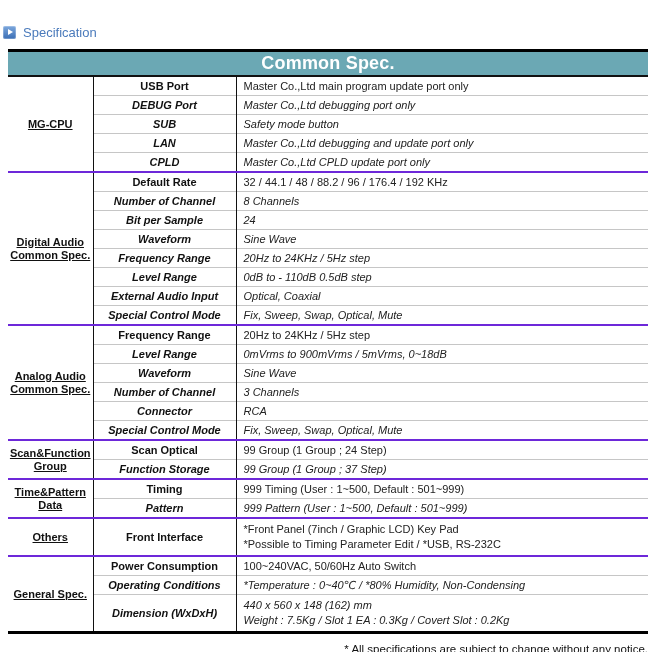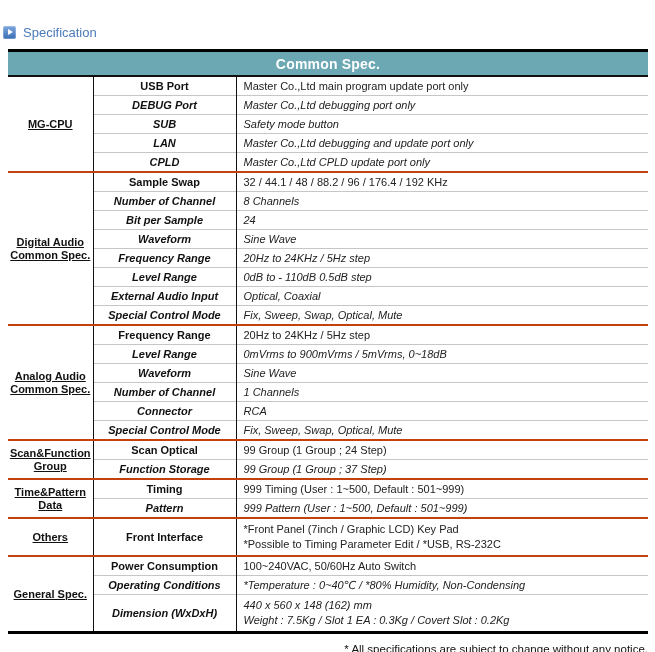--- a/index.html
+++ b/index.html
@@ -35,40 +35,40 @@
 
   
   table.spec {
     width: 640px; border-collapse: collapse; table-layout: fixed;
     border-top: 3px solid #000000;
     border-bottom: 3px solid #000000;
     font-size: 11px;
   }
   th.spec-header {
     background: #6BA8B4; color: #ffffff;
-    font-size: 14px; font-weight: bold;
+    font-size: 18px; font-weight: bold;
     height: 21px; text-align: center;
     border-bottom: 2px solid #111111;
     letter-spacing: .2px;
   }
   td { height: 18px; vertical-align: middle; }
   td.group {
     text-align: center; font-weight: bold;
     border-right: 1px solid #111111;
     padding: 0 1px; line-height: 13px; color: #111111; text-decoration: underline;
   }
   td.label {
     text-align: center; font-weight: bold;
     border-right: 1px solid #111111;
     padding: 0 2px; color: #111111;
   }
   td.value { padding: 0 7px; color: #222222; }
   td.value.multi { padding: 3px 7px; }
   td.value div { line-height: 15px; white-space: nowrap; }
-  tr.group-start td { border-top: 2px solid #c2410c; }
+  tr.group-start td { border-top: 2px solid #6d28d9; }
   tr.inner td { border-top: 1px solid #c6c6c6; font-style: italic; }
 
   
   .footnote {
     width: 640px; margin-top: 9px;
     text-align: right; font-size: 11.5px; color: #111111;
   }
 </style>
 </head>
 <body>
@@ -117,21 +117,21 @@
           </td>
         </tr>
         <tr class="inner">
           <td class="label">CPLD</td>
           <td class="value">
             <div>Master Co.,Ltd CPLD update port only</div>
           </td>
         </tr>
         <tr class="group-start">
           <td class="group" rowspan="8">Digital Audio Common Spec.</td>
-          <td class="label">Sample Swap</td>
+          <td class="label">Default Rate</td>
           <td class="value">
             <div>32 / 44.1 / 48 / 88.2 / 96 / 176.4 / 192 KHz</div>
           </td>
         </tr>
         <tr class="inner">
           <td class="label">Number of Channel</td>
           <td class="value">
             <div>8 Channels</div>
           </td>
         </tr>
@@ -186,21 +186,21 @@
         </tr>
         <tr class="inner">
           <td class="label">Waveform</td>
           <td class="value">
             <div>Sine Wave</div>
           </td>
         </tr>
         <tr class="inner">
           <td class="label">Number of Channel</td>
           <td class="value">
-            <div>1 Channels</div>
+            <div>3 Channels</div>
           </td>
         </tr>
         <tr class="inner">
           <td class="label">Connector</td>
           <td class="value">
             <div>RCA</div>
           </td>
         </tr>
         <tr class="inner">
           <td class="label">Special Control Mode</td>

